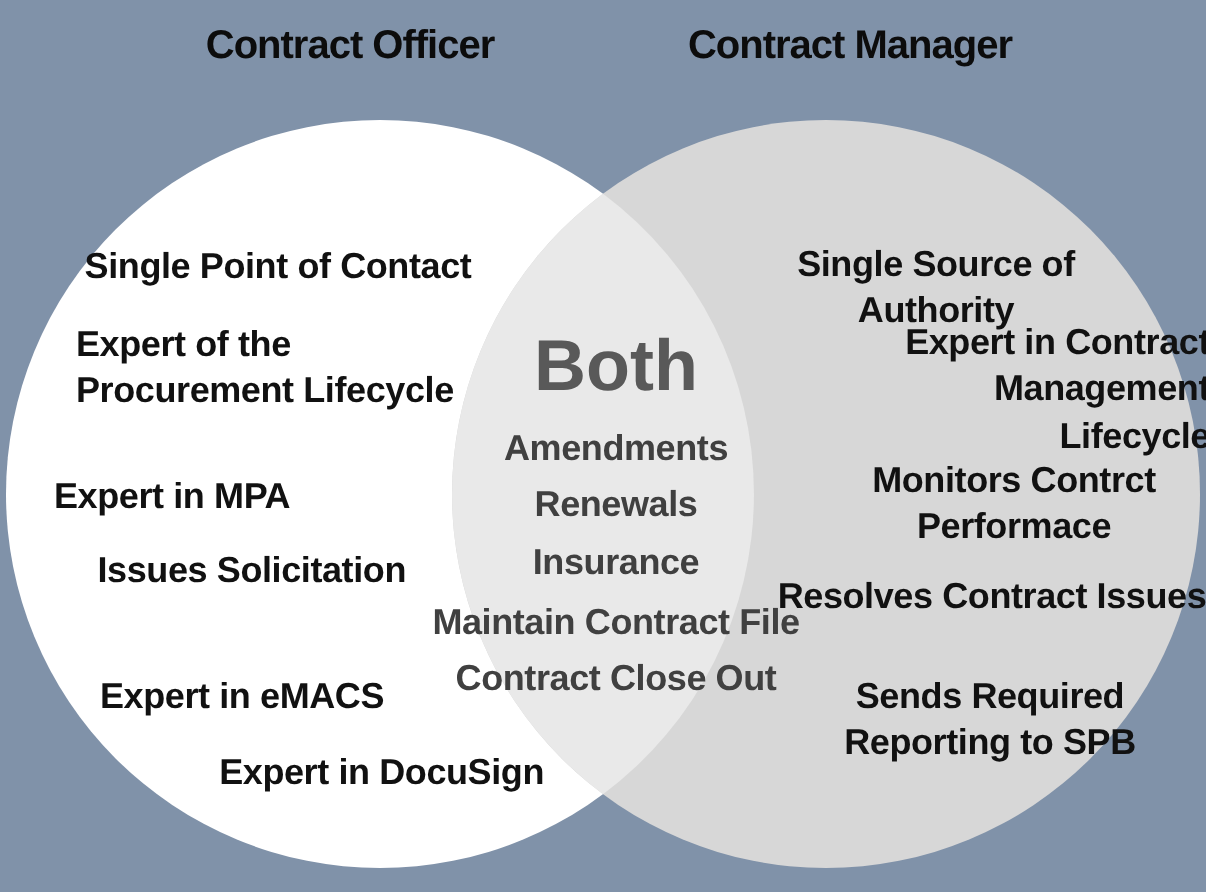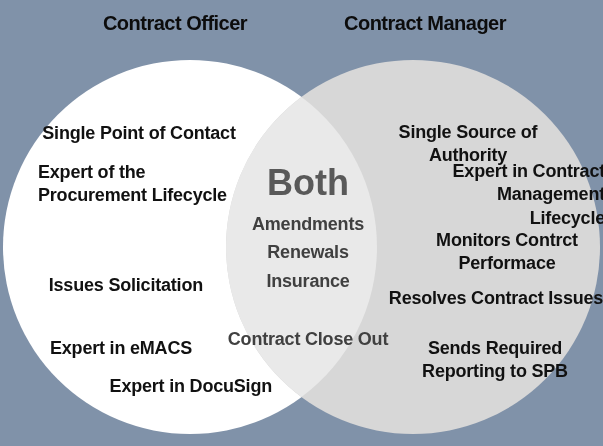--- a/index.html
+++ b/index.html
@@ -75,28 +75,30 @@
     <circle cx="413" cy="247" r="187" fill="var(--right-circle)"></circle>
     <path d="M 301.5 96.9 A 187 187 0 0 1 301.5 397.1 A 187 187 0 0 1 301.5 96.9 Z" fill="var(--overlap)"></path>
   </svg>
 
   <div class="title t-left">Contract Officer</div>
   <div class="title t-right">Contract Manager</div>
 
   <div class="item li0">Single Point of Contact</div>
   <div class="item li1">Expert of the
 Procurement Lifecycle</div>
+  <div class="item li2">Expert in MPA</div>
   <div class="item li3">Issues Solicitation</div>
   <div class="item li4">Expert in eMACS</div>
   <div class="item li5">Expert in DocuSign</div>
 
   <div class="both-title">Both</div>
   <div class="item citem ci0">Amendments</div>
   <div class="item citem ci2">Insurance</div>
   <div class="item citem ci1">Renewals</div>
+  <div class="item citem ci3">Maintain Contract File</div>
   <div class="item citem ci4">Contract Close Out</div>
 
   <div class="item ri0">Single Source of Authority</div>
   <div class="item ri1">Expert in Contract
 Management Lifecycle</div>
   <div class="item ri2">Monitors Contrct
 Performace</div>
   <div class="item ri3">Resolves Contract Issues</div>
   <div class="item ri4">Sends Required
 Reporting to SPB</div>

